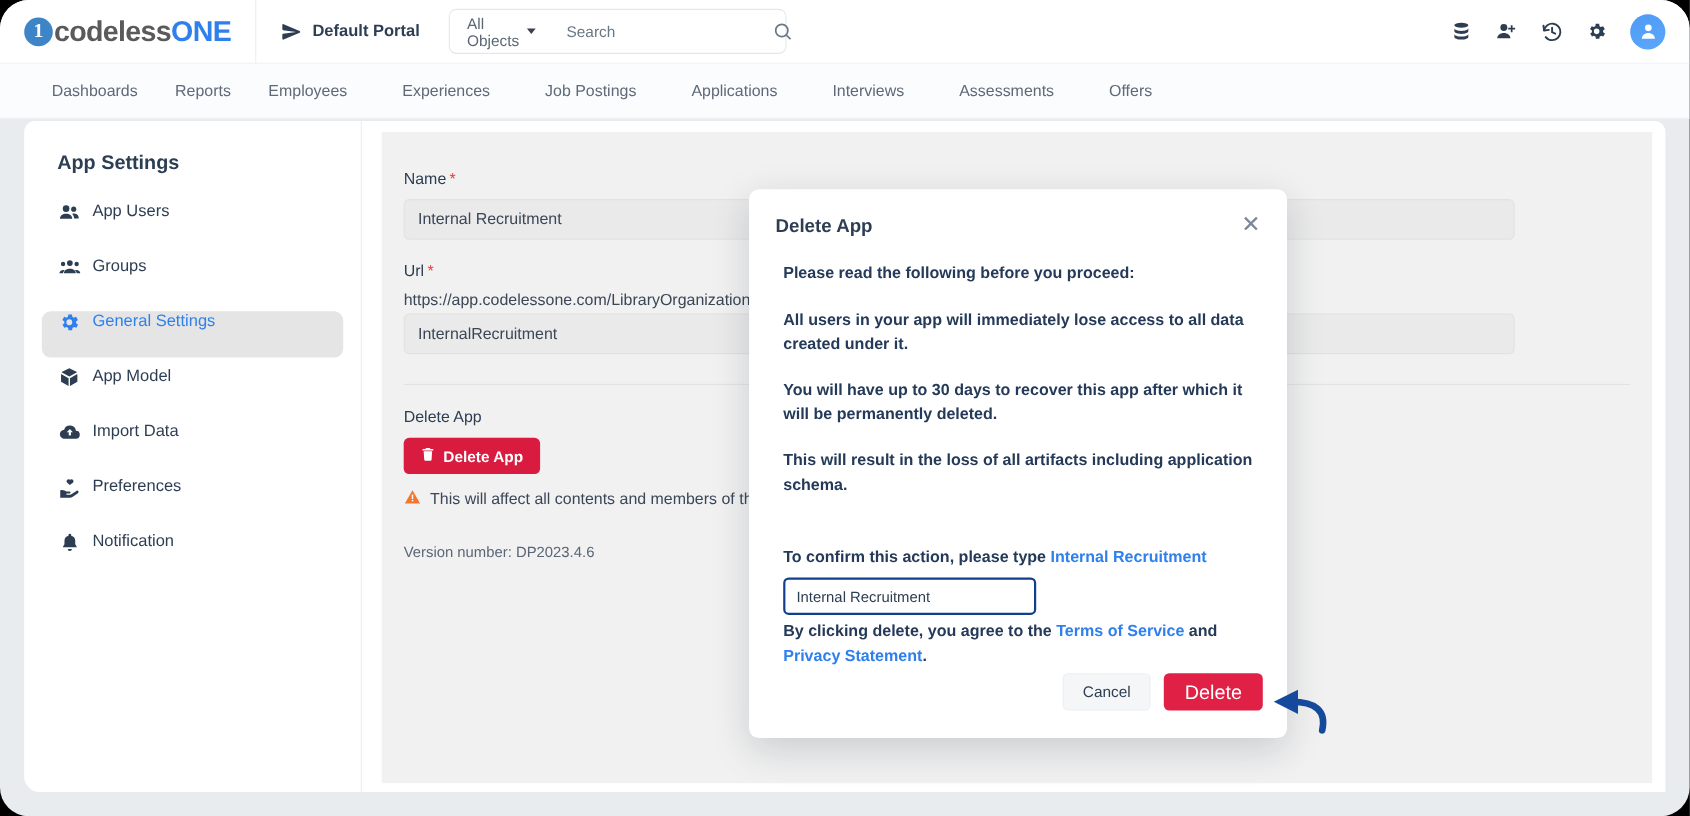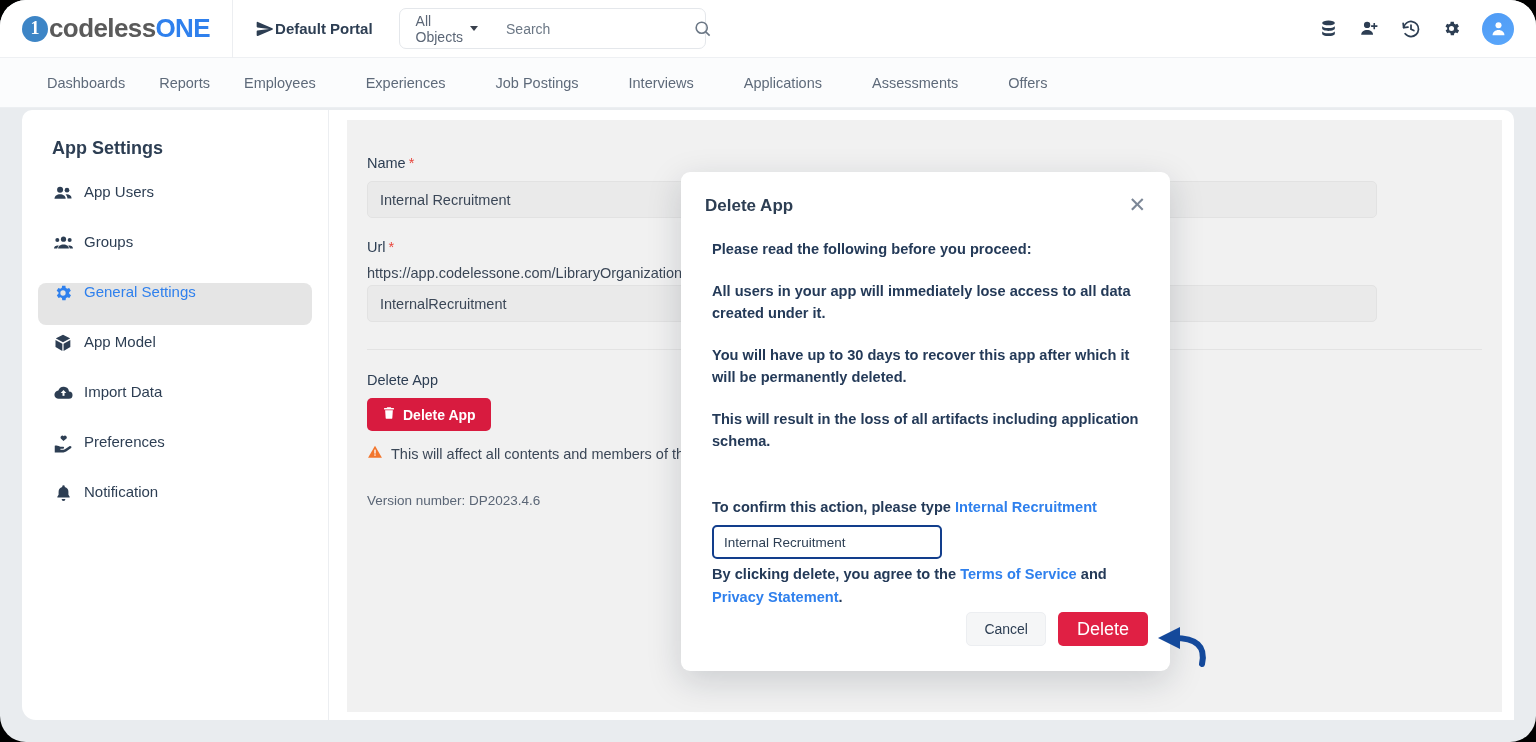--- a/index.html
+++ b/index.html
@@ -39,21 +39,21 @@
     font-family: "Liberation Serif", serif; transform: translateY(-1px);
   }
   .logo-text { font-size: 26px; font-weight: bold; letter-spacing: -0.6px; }
   .logo-text .dark { color: #5a5a5a; }
   .logo-text .blue { color: #2f80ed; }
 
   .topbar-divider {
     width: 1px; height: 58px; background: #eceef1; margin-left: 22px;
   }
   .portal {
-    display: flex; align-items: center; 
+    display: flex; align-items: center; gap: 9px;
     margin-left: 22px; color: #2d3e53; font-size: 15px; font-weight: bold;
   }
   .portal svg { display: block; }
 
   .searchwrap {
     margin-left: 26px;
     width: 307px; height: 41px;
     border: 1px solid #e4e7eb; border-radius: 7px;
     display: flex; align-items: center; background: #fff;
   }
@@ -340,25 +340,25 @@
     </div>
     <div class="nav-item">
       <span>Experiences</span>
       <span class="nav-caret"></span>
     </div>
     <div class="nav-item">
       <span>Job Postings</span>
       <span class="nav-caret"></span>
     </div>
     <div class="nav-item">
+      <span>Applications</span>
+      <span class="nav-caret"></span>
+    </div>
+    <div class="nav-item">
       <span>Interviews</span>
-      <span class="nav-caret"></span>
-    </div>
-    <div class="nav-item">
-      <span>Applications</span>
       <span class="nav-caret"></span>
     </div>
     <div class="nav-item">
       <span>Assessments</span>
       <span class="nav-caret"></span>
     </div>
     <div class="nav-item">
       <span>Offers</span>
       <span class="nav-caret"></span>
     </div>

